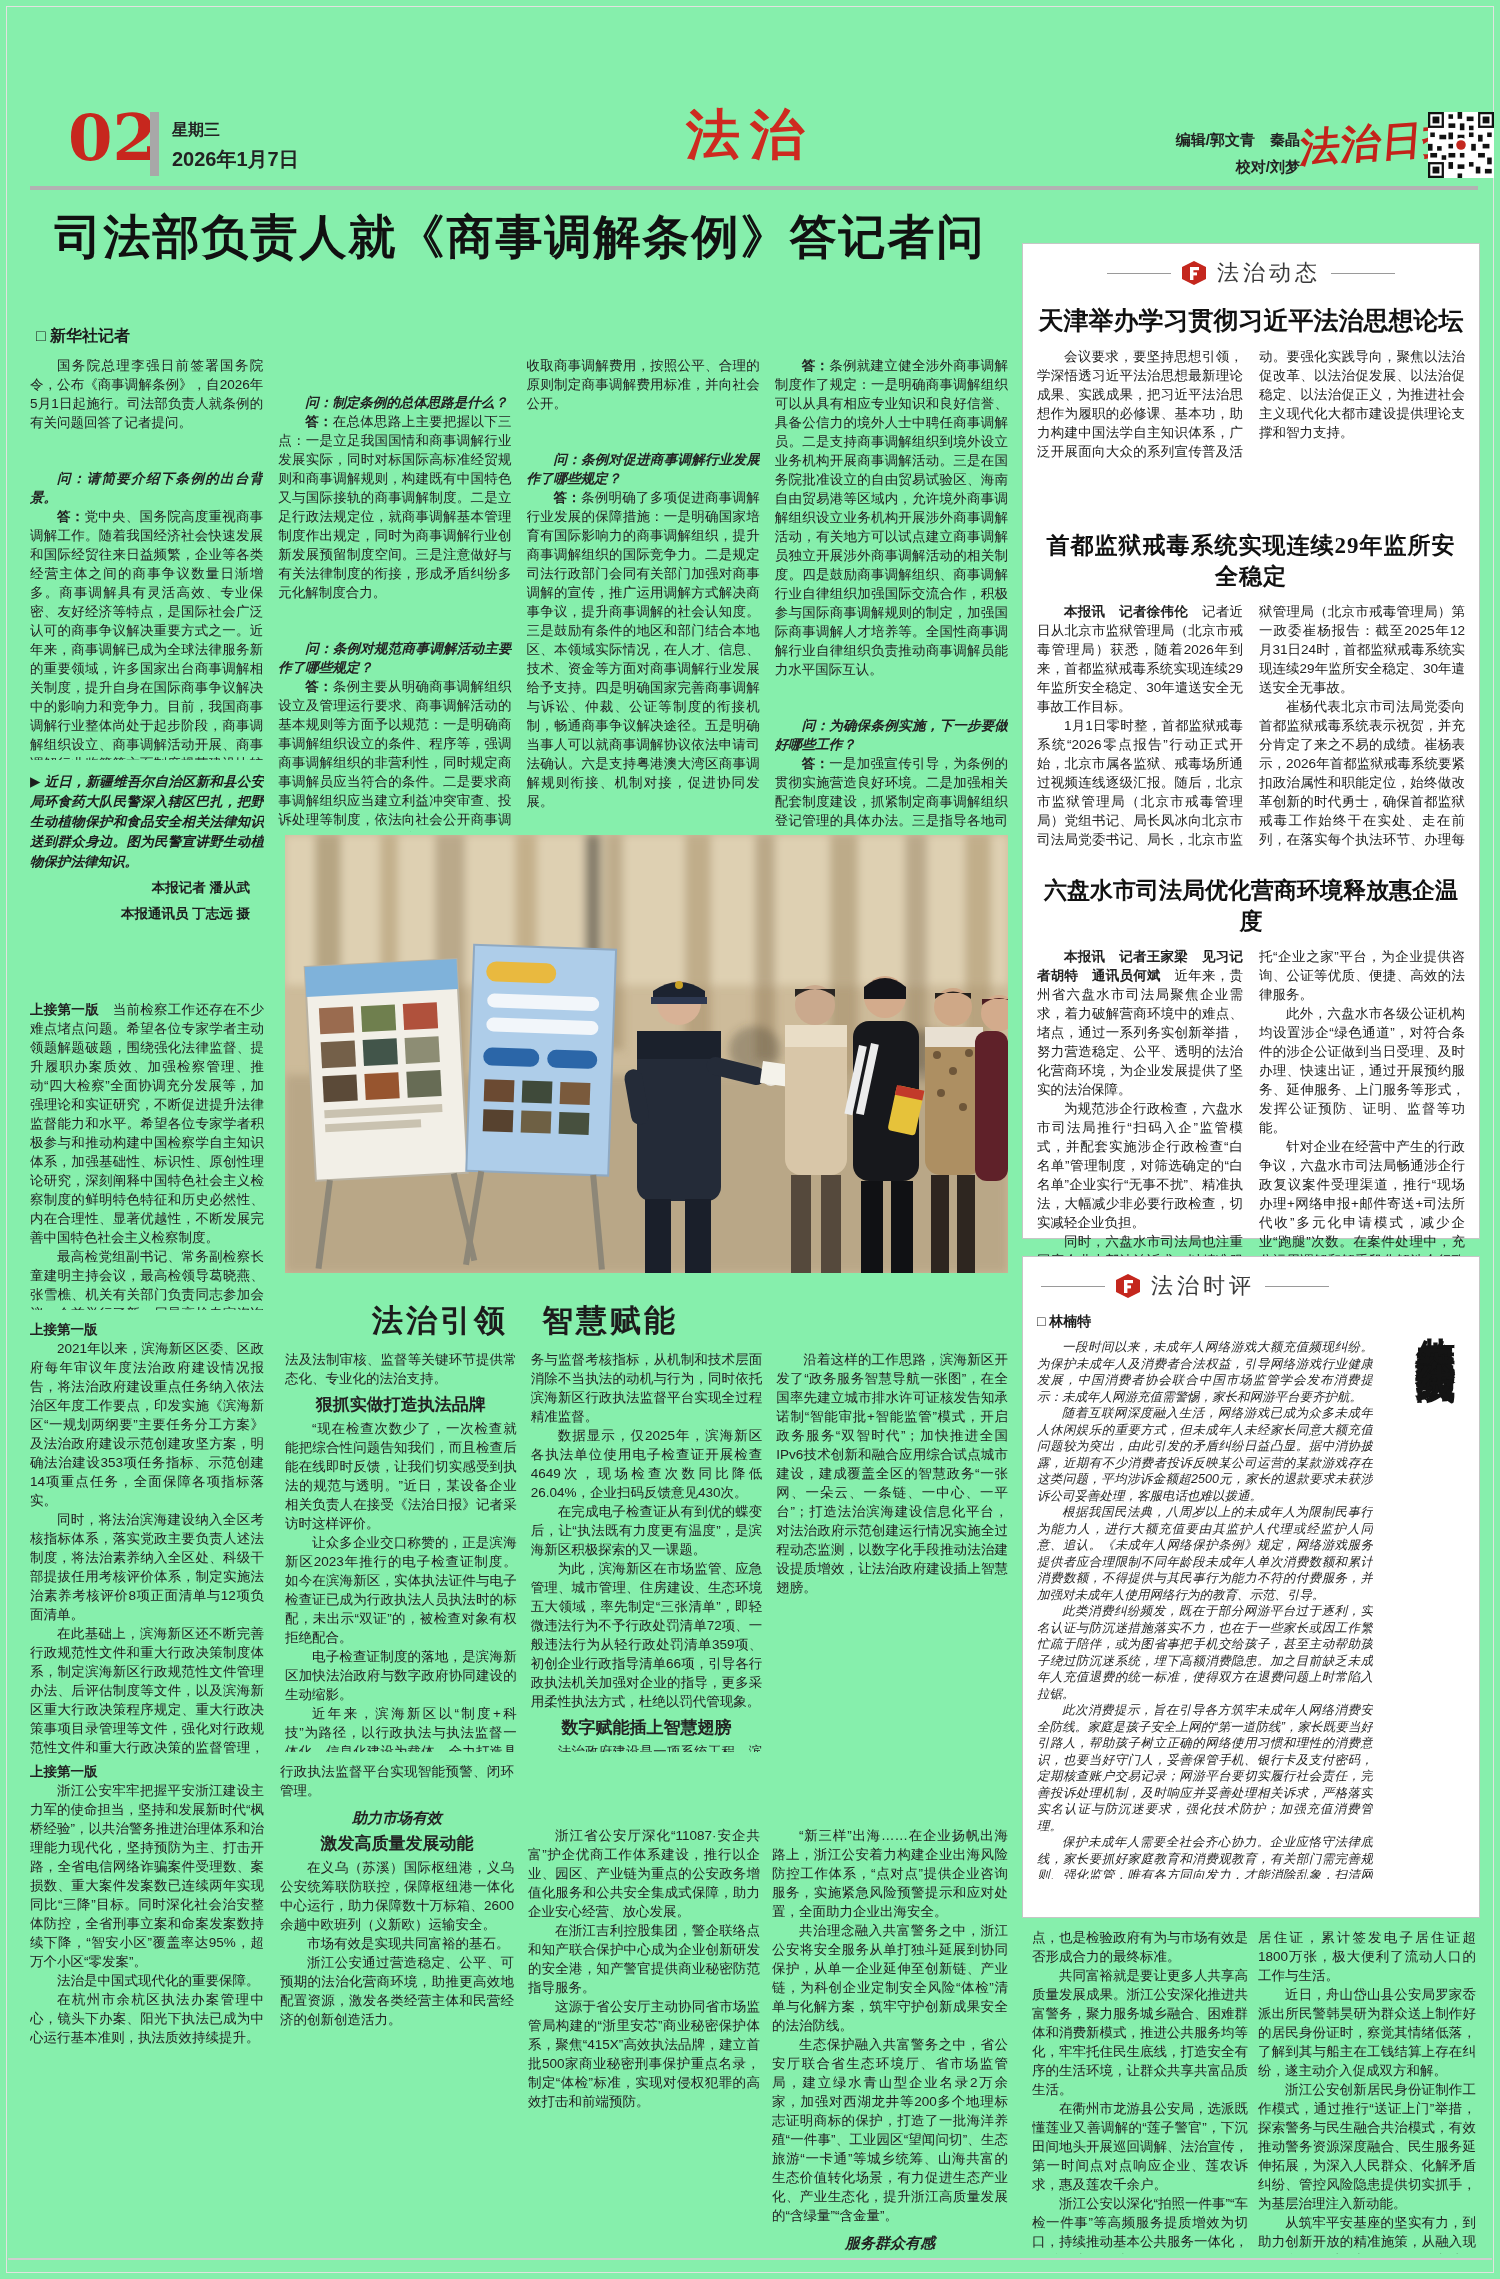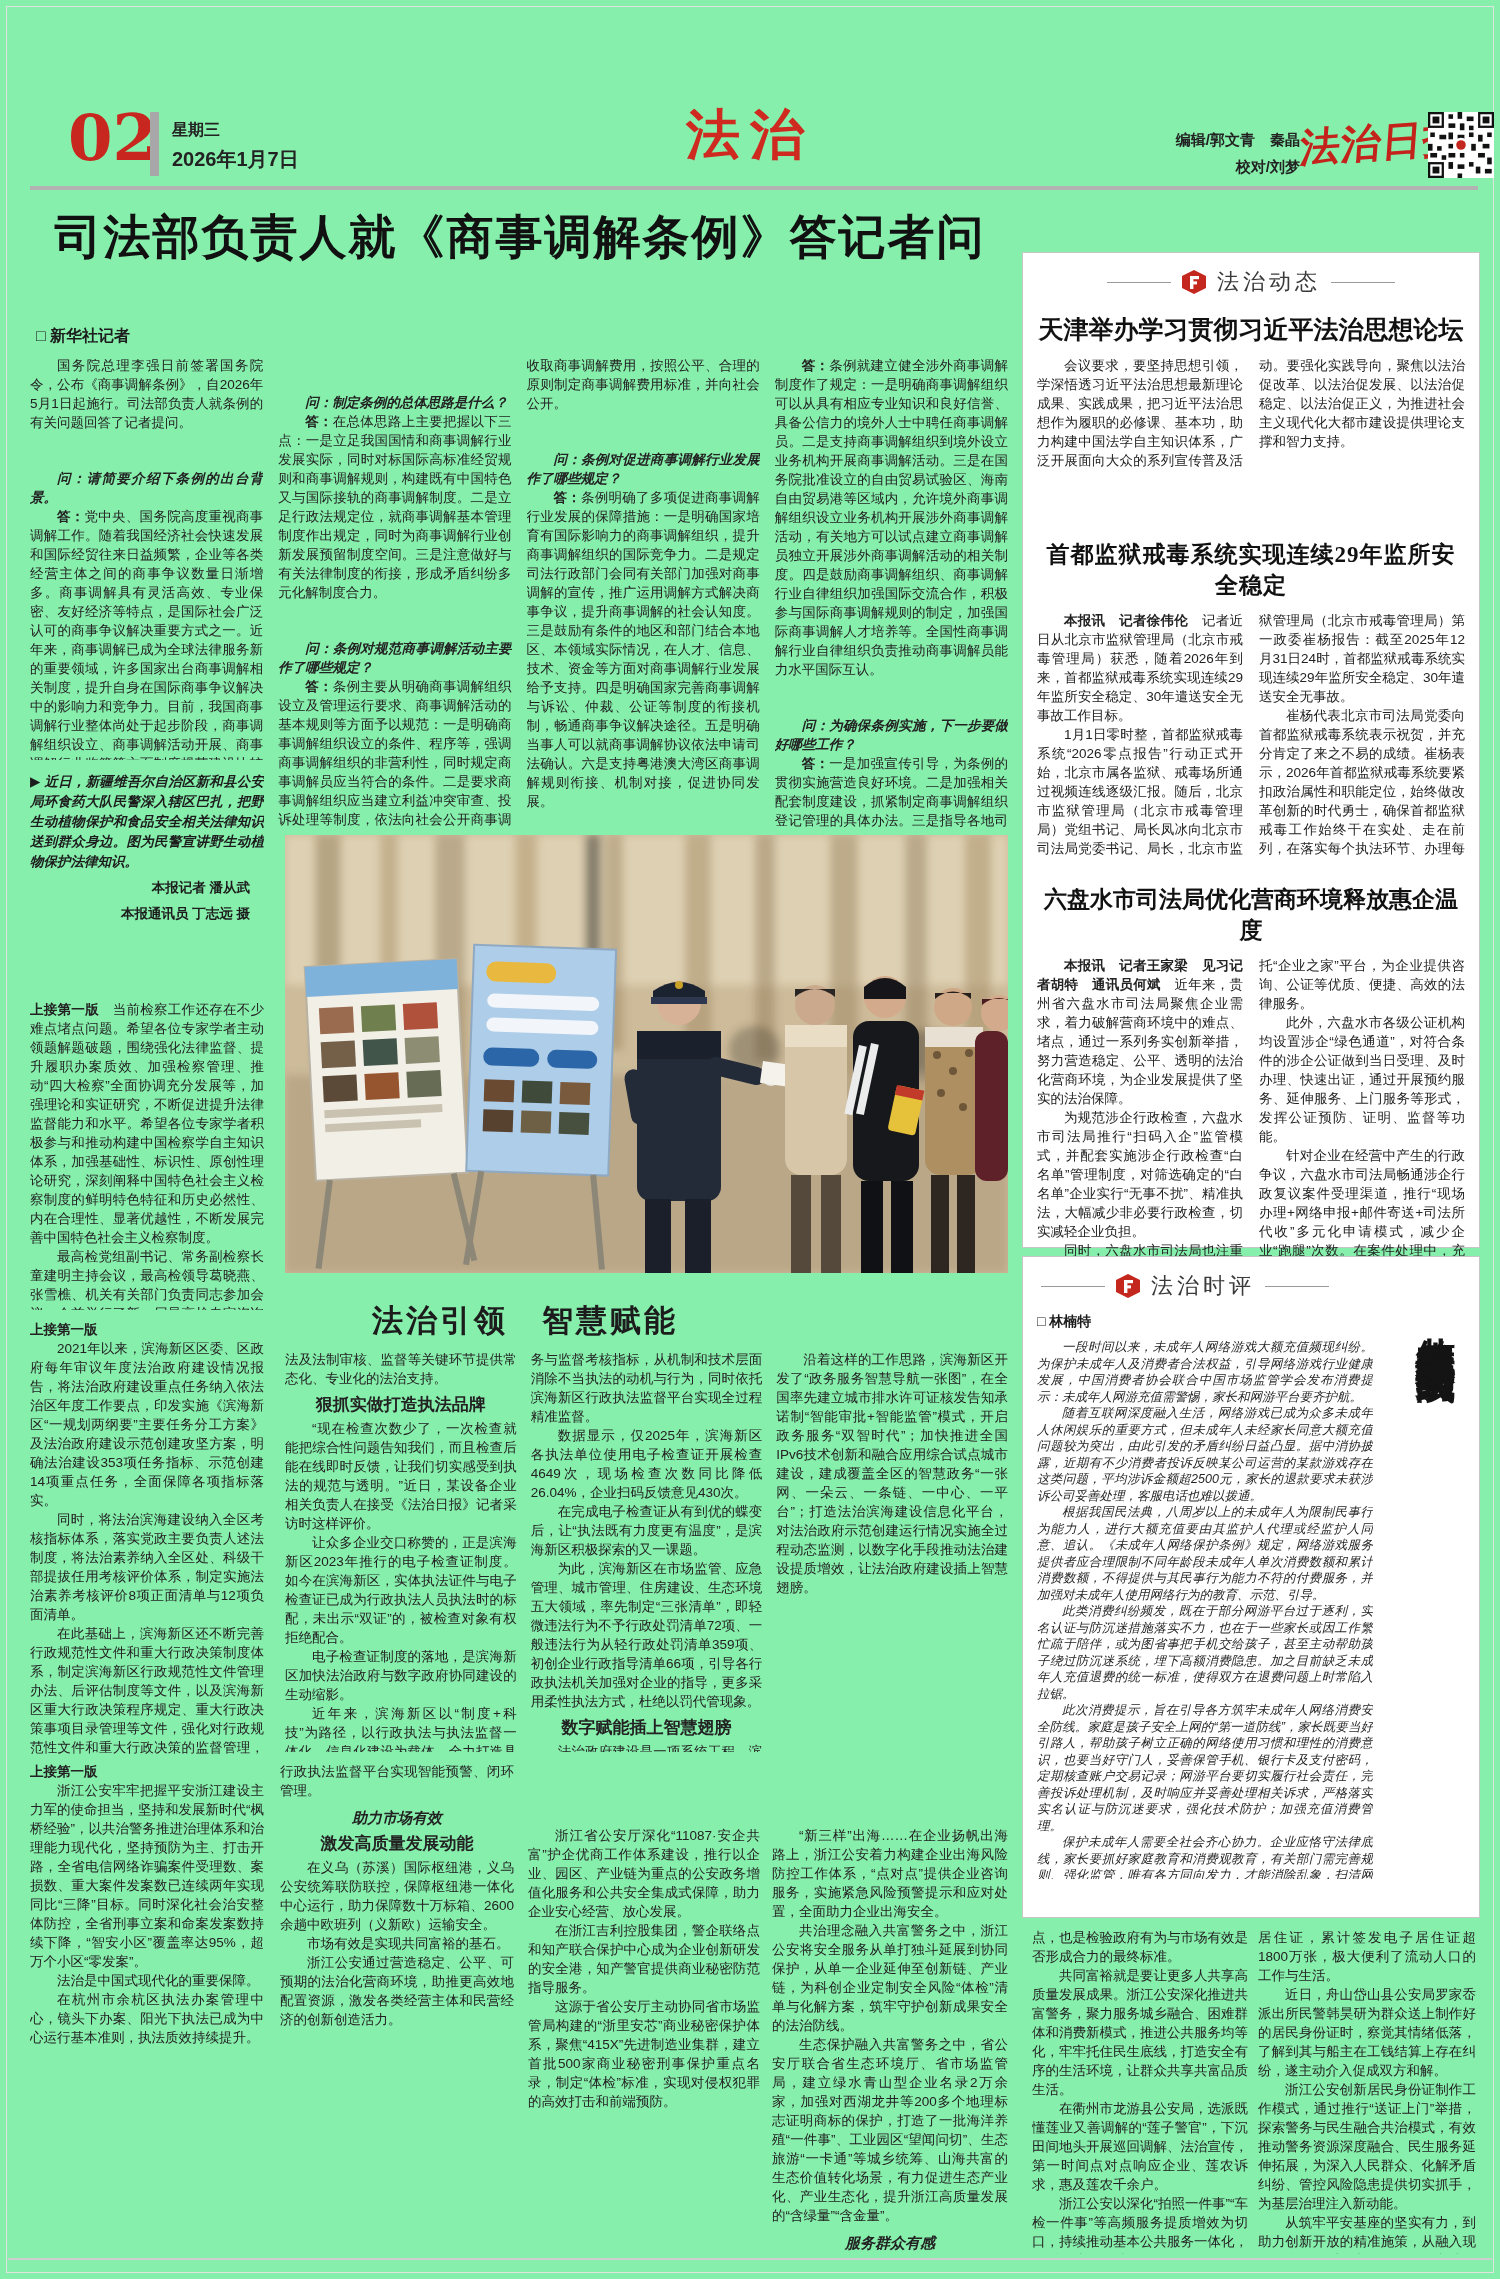--- a/index.html
+++ b/index.html
@@ -45,21 +45,21 @@
   .photo svg{display:block;width:100%;height:100%;}
   
   .cont-a{left:30px;top:1000px;width:234px;height:310px;}
   .cont-b{left:30px;top:1320px;width:234px;height:434px;}
   
   .e-heading{left:290px;top:1300px;width:470px;text-align:center;font-size:31px;font-weight:900;letter-spacing:3px;}
   .e-cols{left:285px;top:1350px;width:723px;height:402px;display:flex;gap:14px;}
   .e-cols .col{flex:1;overflow:hidden;}
   
   .sidebox{border:1px solid #c6c6c6;box-sizing:border-box;padding:12px 14px;background:#fff;}
-  .box-dongtai{left:1022px;top:252px;width:458px;height:996px;}
+  .box-dongtai{left:1022px;top:243px;width:458px;height:996px;}
   .box-shiping{left:1022px;top:1256px;width:458px;height:662px;}
   .sec-head{display:flex;align-items:center;justify-content:center;gap:10px;margin-top:2px;}
   .sec-line{width:64px;height:1px;background:#9a9a9a;}
   .cube{width:26px;height:26px;flex:0 0 26px;}
   .sec-label{font-size:22px;letter-spacing:4px;color:#3a3a3a;}
   .art-title{text-align:center;font-weight:900;color:#111;}
   .title-tj{font-size:25px;margin:16px 0 10px;}
   .title-jy{font-size:23px;margin:18px 0 10px;font-family:"Liberation Serif","DejaVu Serif",serif;letter-spacing:1px;}
   .title-lps{font-size:23px;margin:18px 0 10px;}
   .twocol{column-count:2;column-gap:16px;}
@@ -398,21 +398,21 @@
       <p class="t-cont">行政执法监督平台实现智能预警、闭环管理。</p>
       <p class="t-subk">助力市场有效</p>
       <p class="t-sub">激发高质量发展动能</p>
       <p class="t-p">在义乌（苏溪）国际枢纽港，义乌公安统筹联防联控，保障枢纽港一体化中心运行，助力保障数十万标箱、2600余趟中欧班列（义新欧）运输安全。</p>
       <p class="t-p">市场有效是实现共同富裕的基石。</p>
       <p class="t-p">浙江公安通过营造稳定、公平、可预期的法治化营商环境，助推更高效地配置资源，激发各类经营主体和民营经济的创新创造活力。</p>
     </div>
   <div class="abs b3 body-txt clip">
       <p class="t-p">浙江省公安厅深化“11087·安企共富”护企优商工作体系建设，推行以企业、园区、产业链为重点的公安政务增值化服务和公共安全集成式保障，助力企业安心经营、放心发展。</p>
       <p class="t-p">在浙江吉利控股集团，警企联络点和知产联合保护中心成为企业创新研发的安全港，知产警官提供商业秘密防范指导服务。</p>
-      <p class="t-p">这源于省公安厅主动协同省市场监管局构建的“浙里安芯”商业秘密保护体系，聚焦“415X”先进制造业集群，建立首批500家商业秘密刑事保护重点名录，制定“体检”标准，实现对侵权犯罪的高效打击和前端预防。</p>
+      <p class="t-p">这源于省公安厅主动协同省市场监管局构建的“浙里安芯”商业秘密保护体系，聚焦“415X”高效执法品牌，建立首批500家商业秘密刑事保护重点名录，制定“体检”标准，实现对侵权犯罪的高效打击和前端预防。</p>
     </div>
   <div class="abs b4 body-txt clip">
       <p class="t-p">“新三样”出海……在企业扬帆出海路上，浙江公安着力构建企业出海风险防控工作体系，“点对点”提供企业咨询服务，实施紧急风险预警提示和应对处置，全面助力企业出海安全。</p>
       <p class="t-p">共治理念融入共富警务之中，浙江公安将安全服务从单打独斗延展到协同保护，从单一企业延伸至创新链、产业链，为科创企业定制安全风险“体检”清单与化解方案，筑牢守护创新成果安全的法治防线。</p>
       <p class="t-p">生态保护融入共富警务之中，省公安厅联合省生态环境厅、省市场监管局，建立绿水青山型企业名录2万余家，加强对西湖龙井等200多个地理标志证明商标的保护，打造了一批海洋养殖“一件事”、工业园区“望闻问切”、生态旅游“一卡通”等城乡统筹、山海共富的生态价值转化场景，有力促进生态产业化、产业生态化，提升浙江高质量发展的“含绿量”“含金量”。</p>
       <p class="t-subk">服务群众有感</p>
     </div>
   <div class="abs b5 body-txt clip">
       <p class="t-cont">点，也是检验政府有为与市场有效是否形成合力的最终标准。</p>
       <p class="t-p">共同富裕就是要让更多人共享高质量发展成果。浙江公安深化推进共富警务，聚力服务城乡融合、困难群体和消费新模式，推进公共服务均等化，牢牢托住民生底线，打造安全有序的生活环境，让群众共享共富品质生活。</p>

